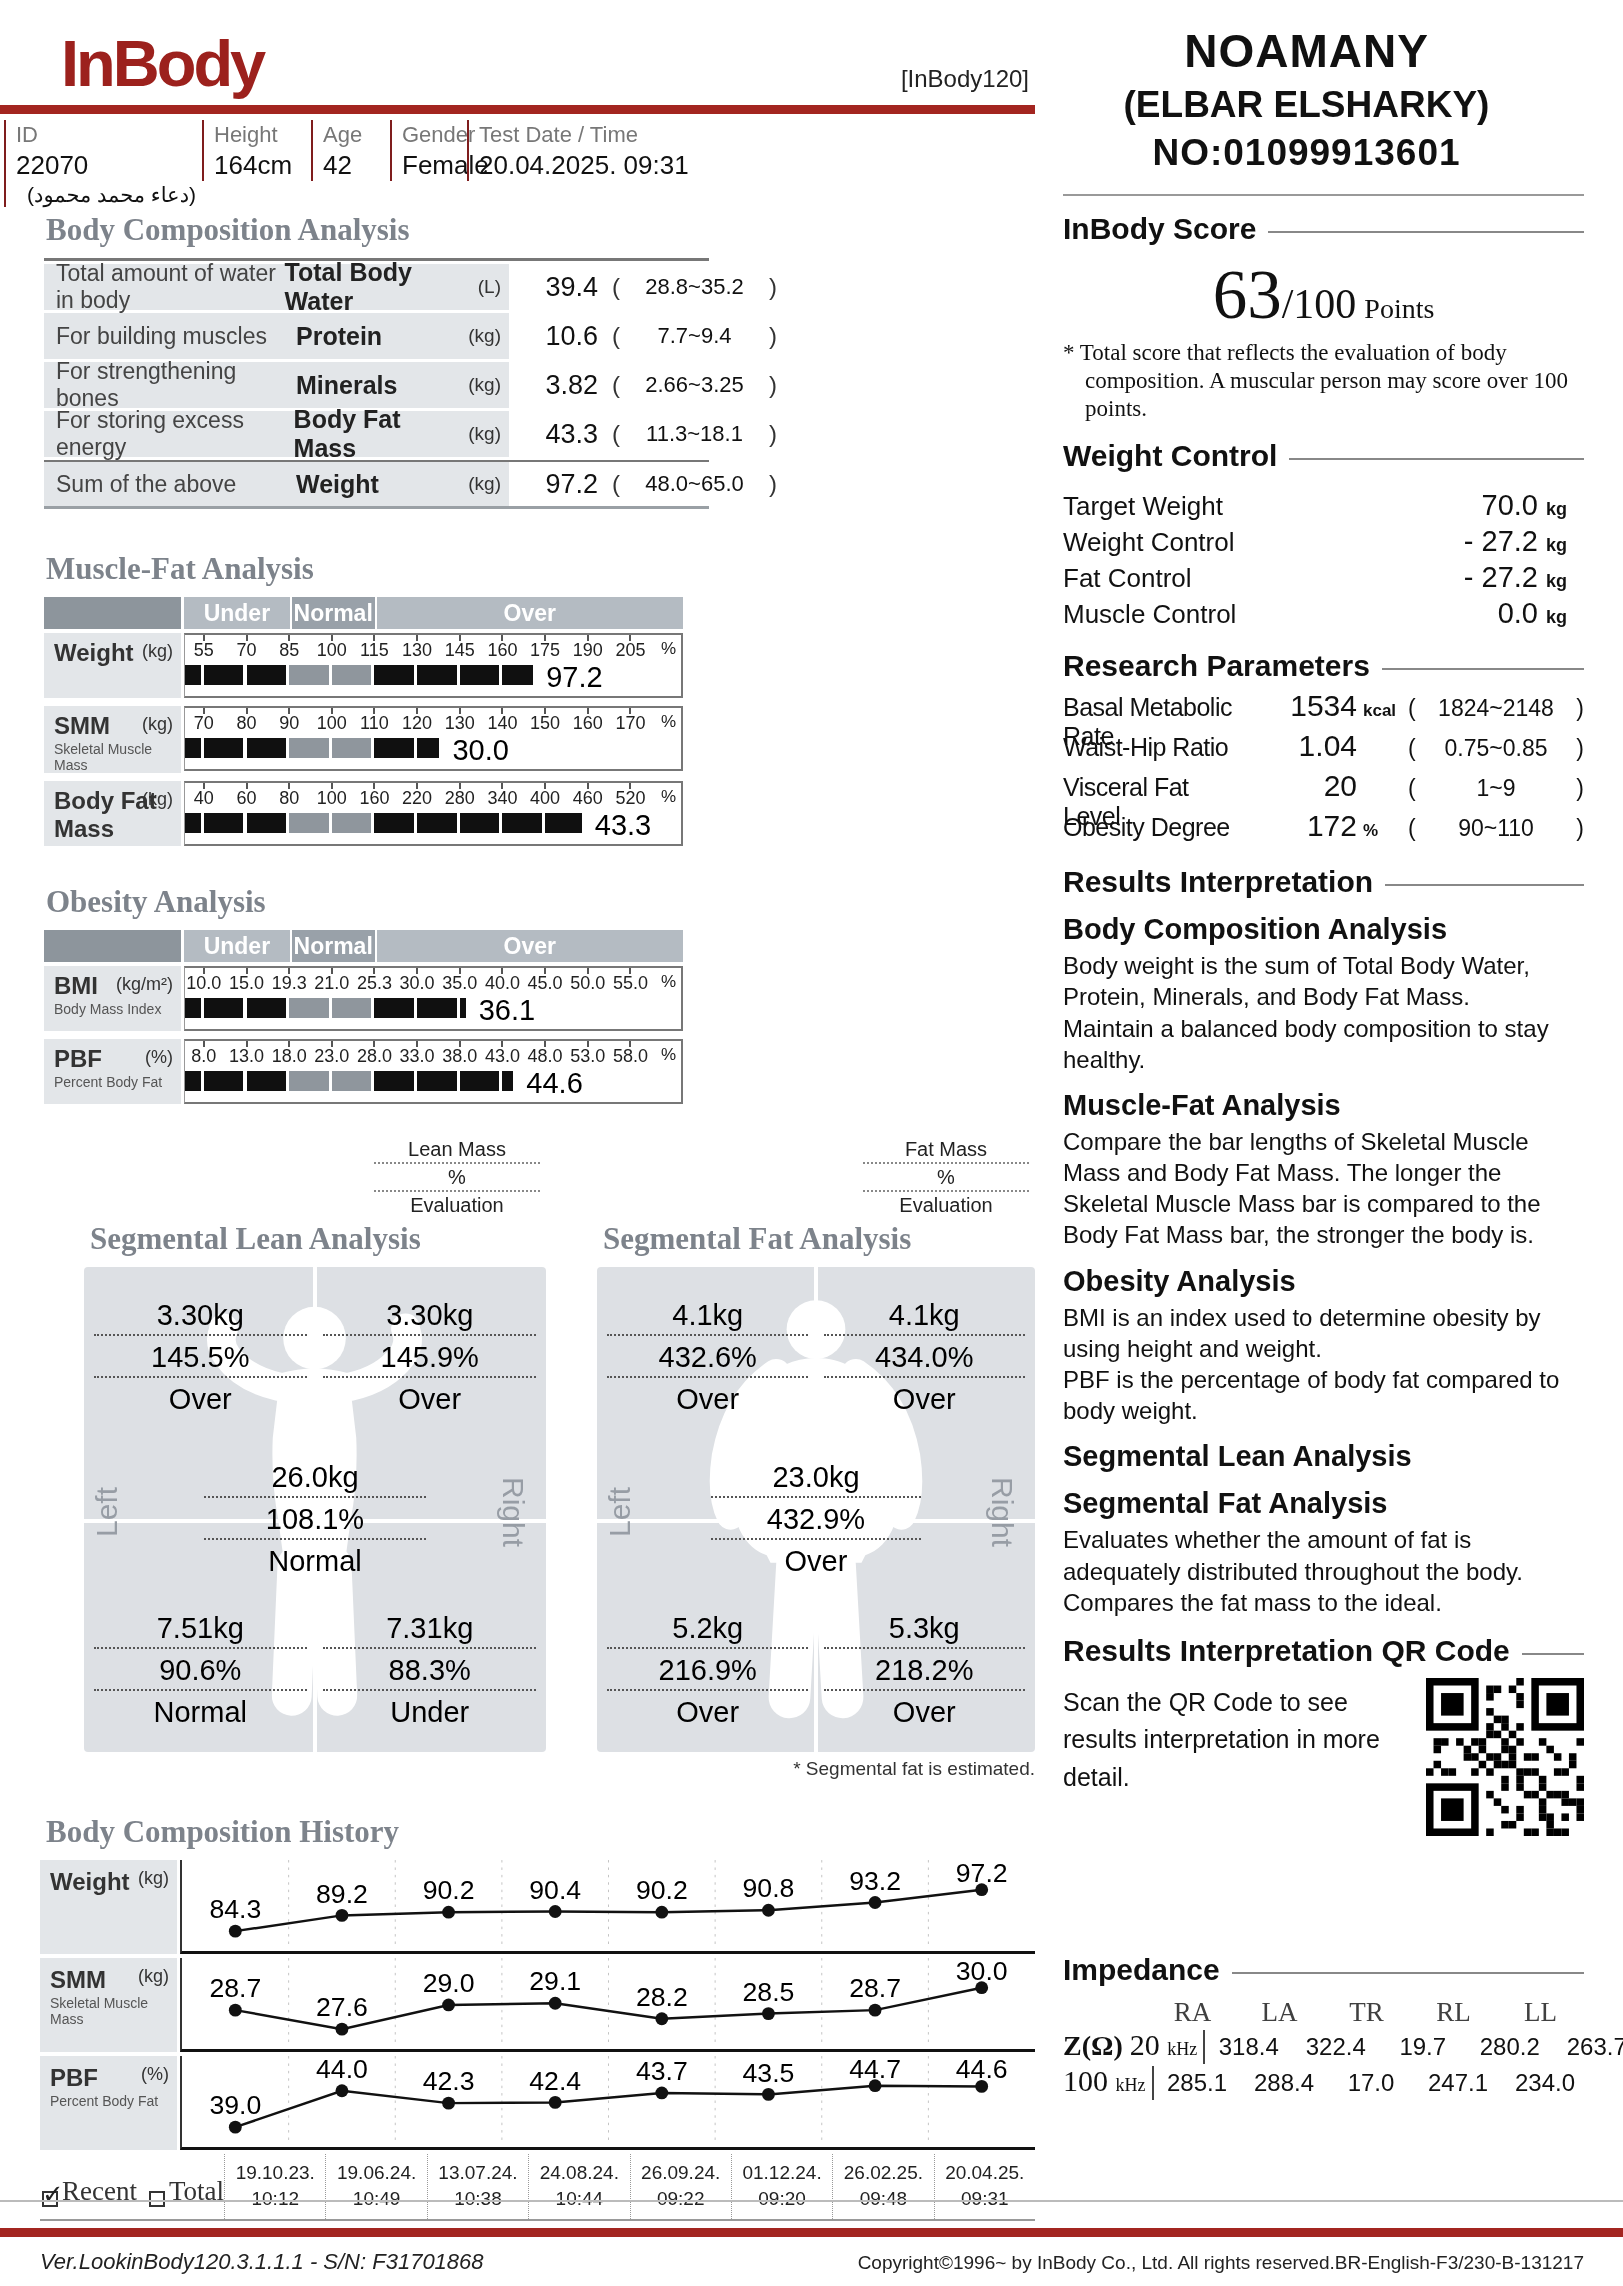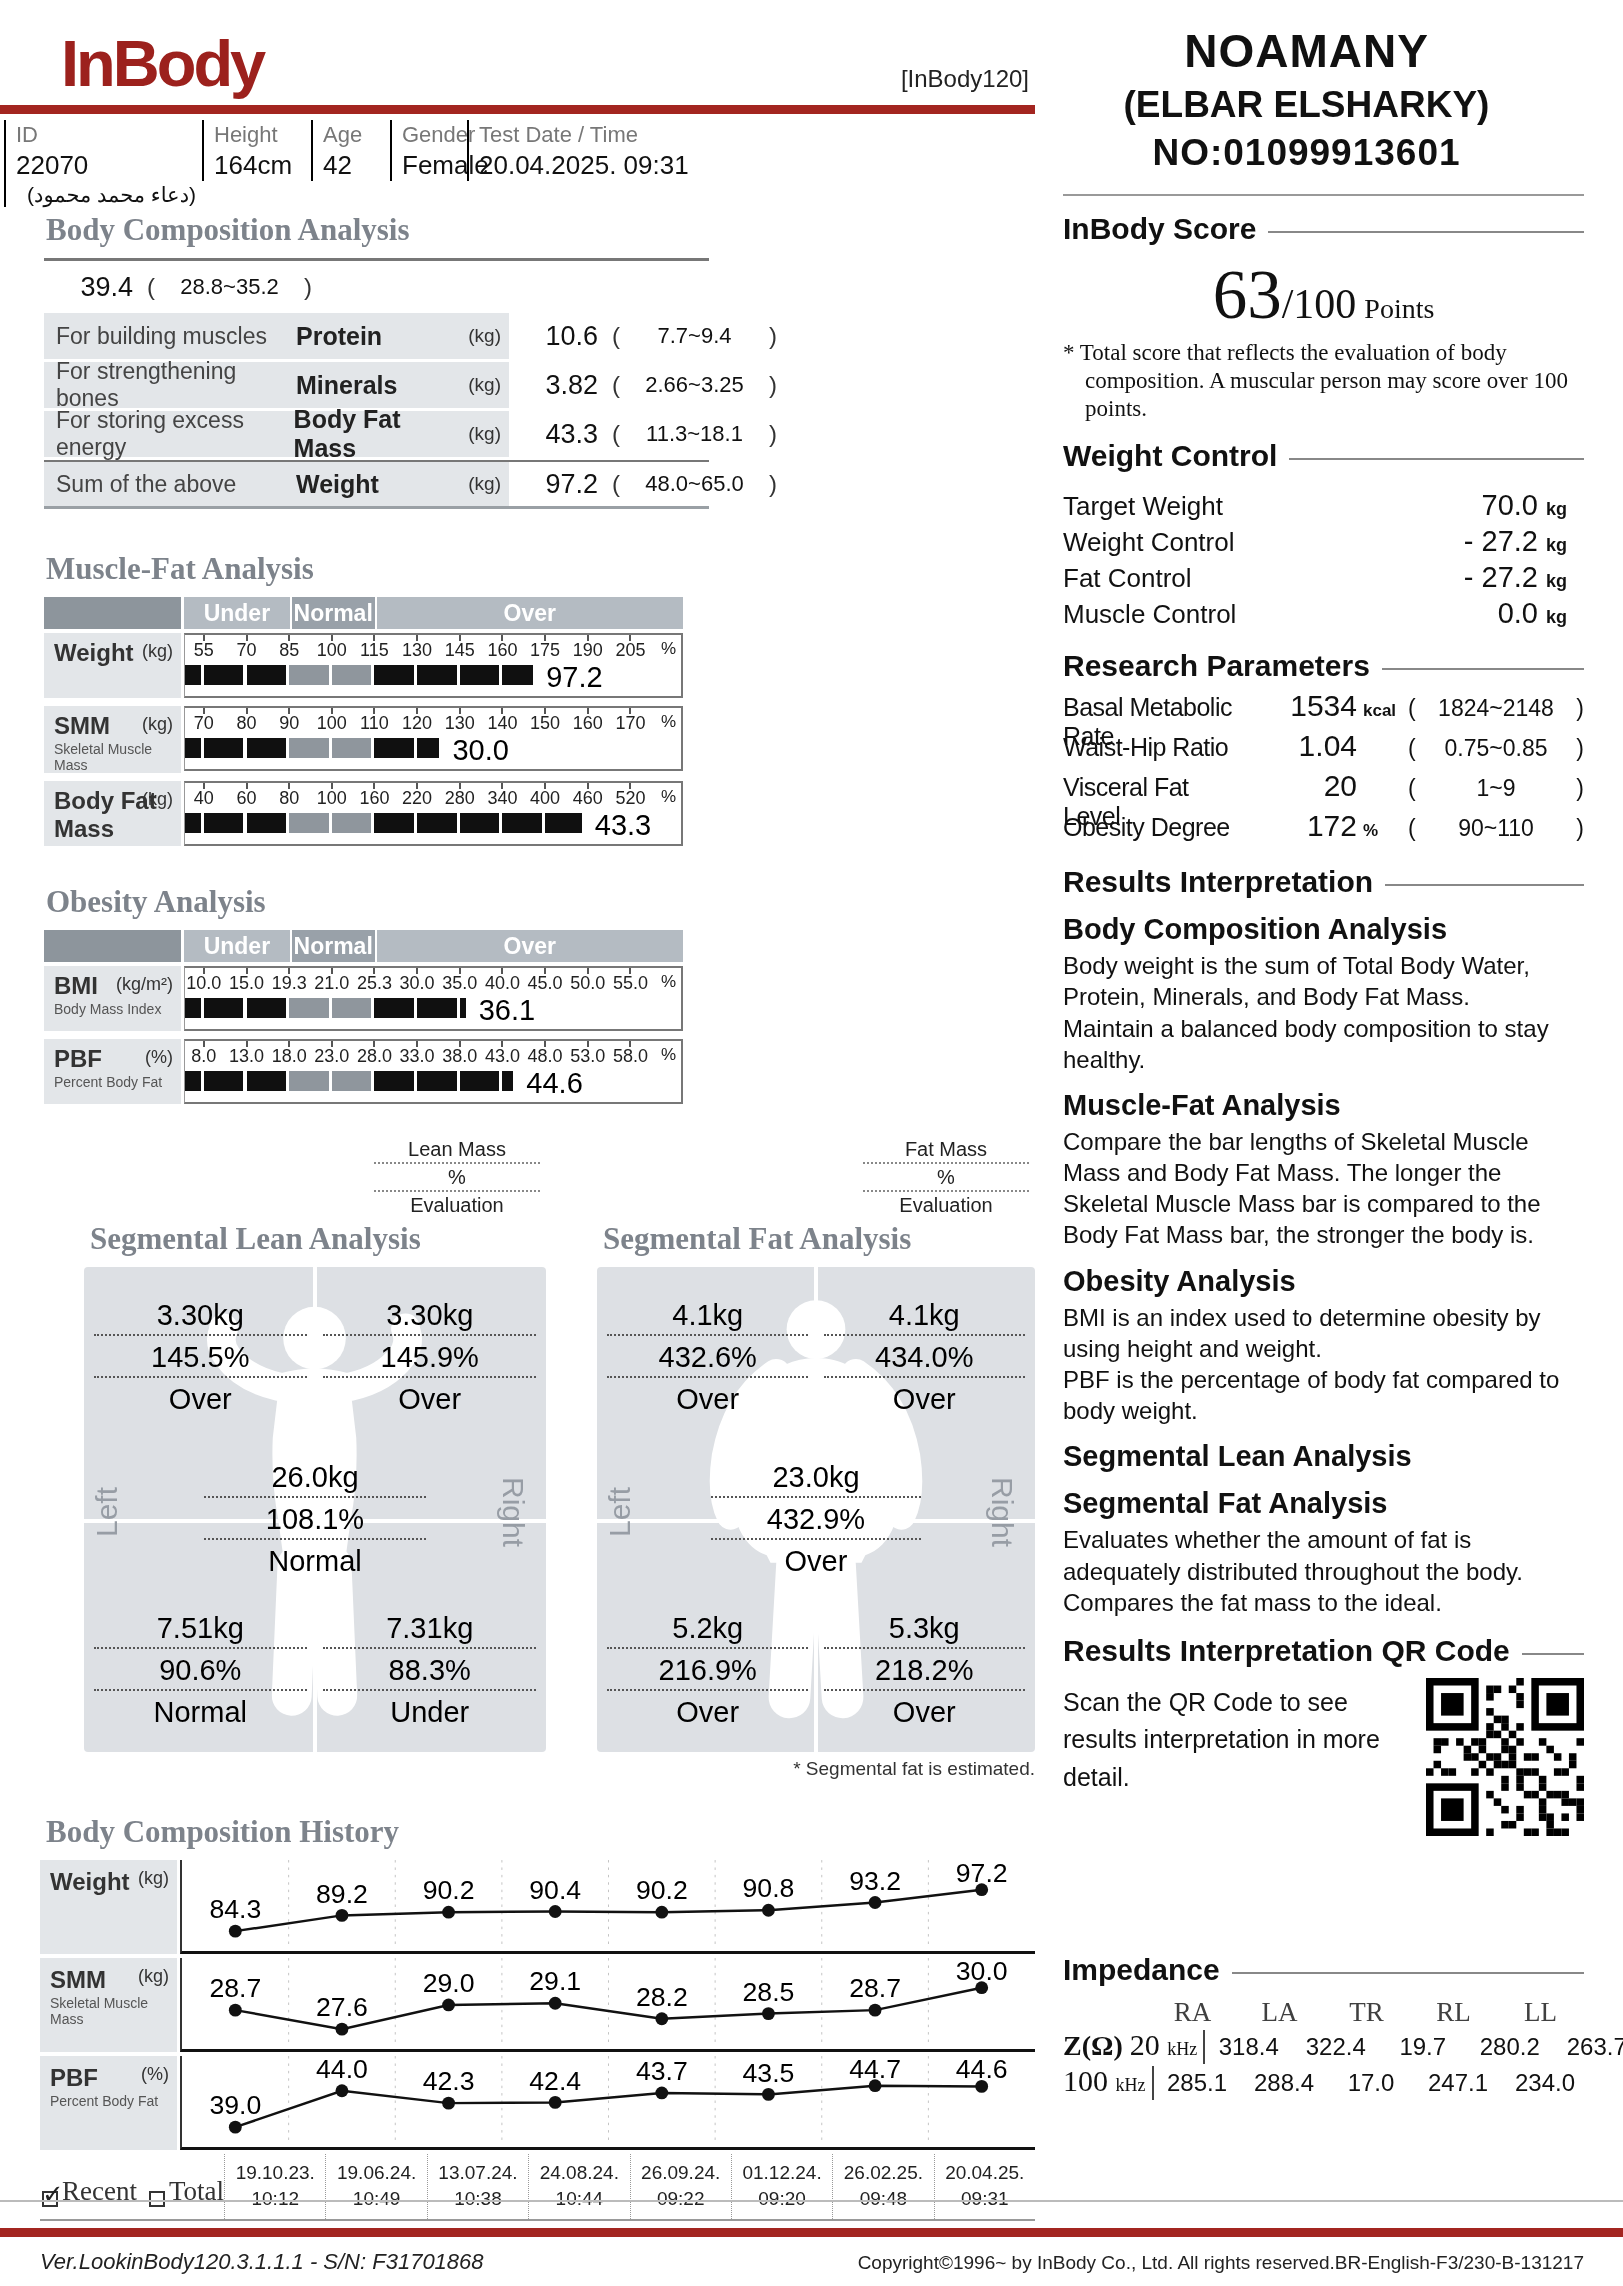--- a/index.html
+++ b/index.html
@@ -6,21 +6,21 @@
   body { background:#fff; font-family:"Liberation Sans", sans-serif; color:#111; }
   .page { position:relative; width:1624px; height:2287px; background:#fff; overflow:hidden; }
 
   
   .top { position:relative; height:190px; }
   .brand-area { position:absolute; left:0; top:0; width:1035px; }
   .logo { margin:26px 0 0 61px; font-size:65px; font-weight:bold; letter-spacing:-3px; color:#9c211d; }
   .model { position:absolute; right:6px; top:65px; font-size:24px; color:#222; }
   .redbar { height:9px; background:#a32520; margin-top:4px; }
   .inforow { display:flex; margin:6px 0 0 4px; align-items:flex-start; }
-  .info-cell { border-left:2px solid #000000; padding:2px 6px 0 10px; }
+  .info-cell { border-left:2px solid #7f1d1d; padding:2px 6px 0 10px; }
   .info-label { font-size:22px; color:#777; display:block; }
   .info-value { font-size:26px; color:#111; display:block; margin-top:2px; }
   .info-sub { font-size:21px; color:#111; display:block; margin-top:2px; }
   .w-id{width:198px;} .w-h{width:109px;} .w-a{width:79px;} .w-g{width:77px;} .w-t{flex:1;}
   .name-block { position:absolute; top:24px; right:38px; width:559px; text-align:center; }
   .nb1 { font-size:46px; font-weight:900; letter-spacing:1px; }
   .nb2 { font-size:37px; font-weight:900; margin-top:6px; }
   .nb3 { font-size:37px; font-weight:900; margin-top:6px; letter-spacing:1px; }
 
   
@@ -186,20 +186,25 @@
     </div>
   </header>
 
   <div class="cols">
 
     <div class="col-left">
 
       <h2 class="sec-title" style="margin-top:22px">Body Composition Analysis</h2>
       <div class="bca" id="bca-rows">
           <div class="bca-row">
+            <div class="bca-left">
+              <span class="bca-desc">Total amount of water in body</span>
+              <span class="bca-name">Total Body Water</span>
+              <span class="bca-unit">(L)</span>
+            </div>
             <div class="bca-right">
               <span class="bca-value">39.4</span>
               <span class="bca-paren open">(</span>
               <span class="bca-range">28.8~35.2</span>
               <span class="bca-paren">)</span>
             </div>
           </div>
           <div class="bca-row">
             <div class="bca-left">
               <span class="bca-desc">For building muscles</span>

